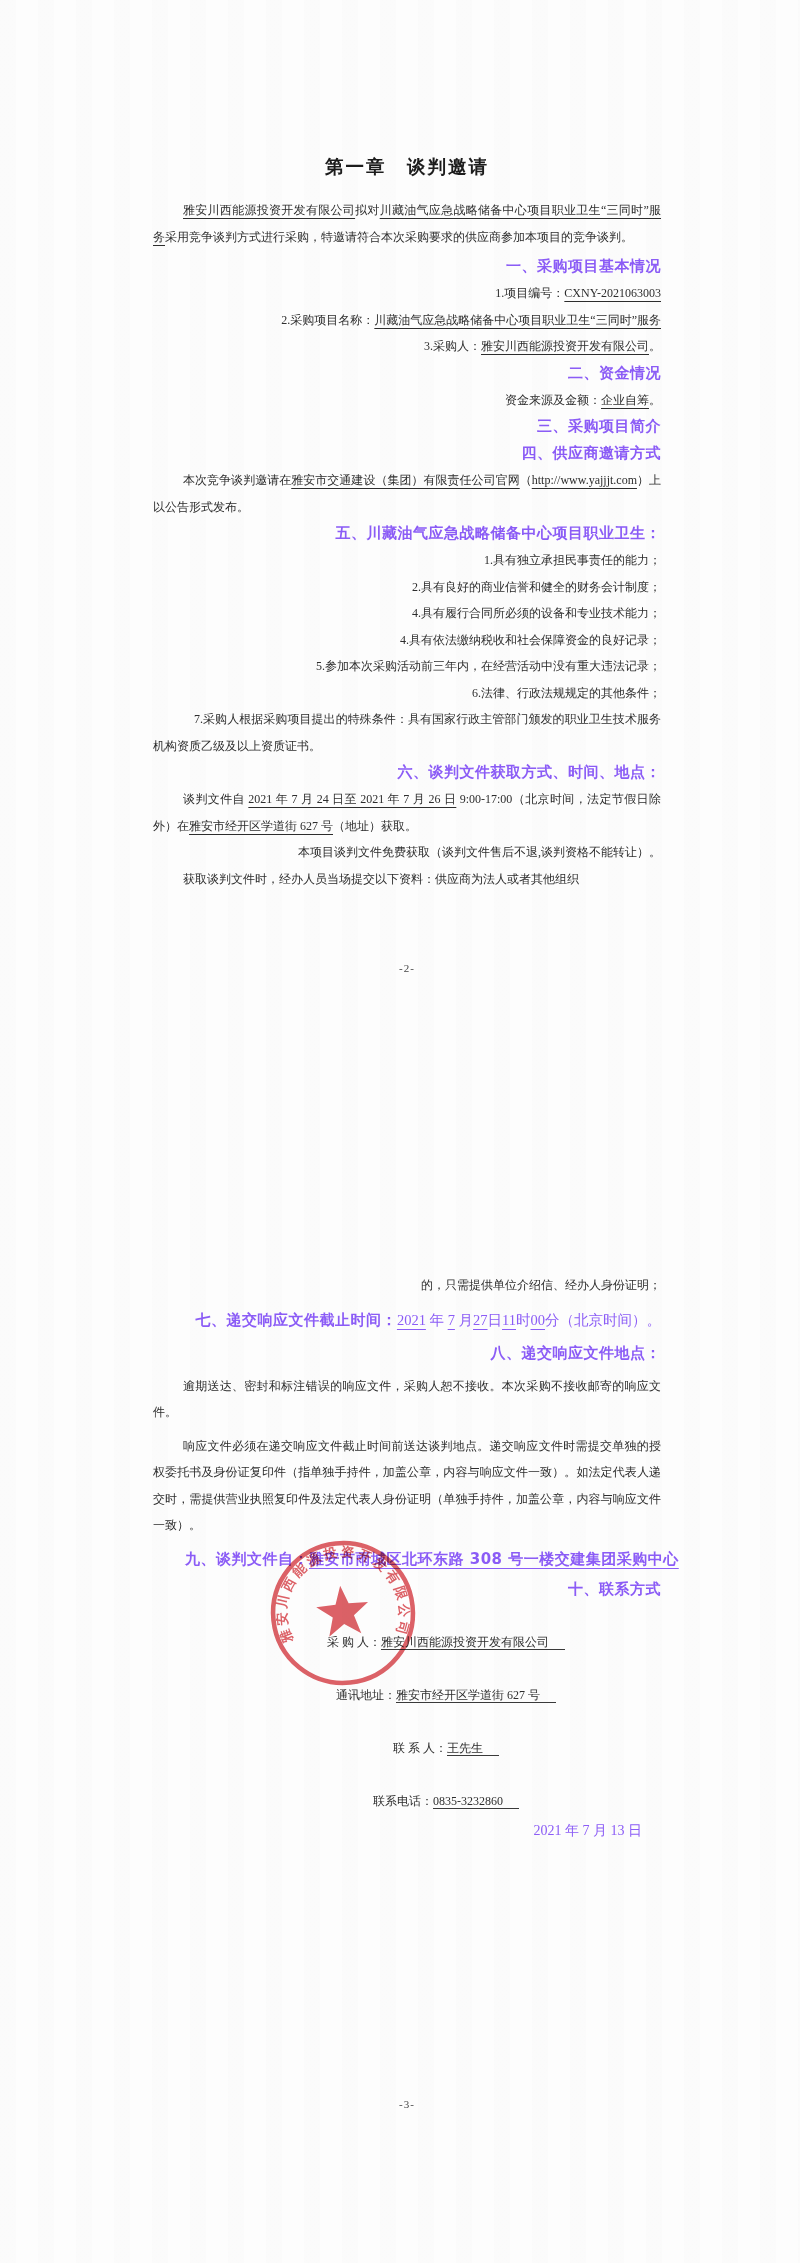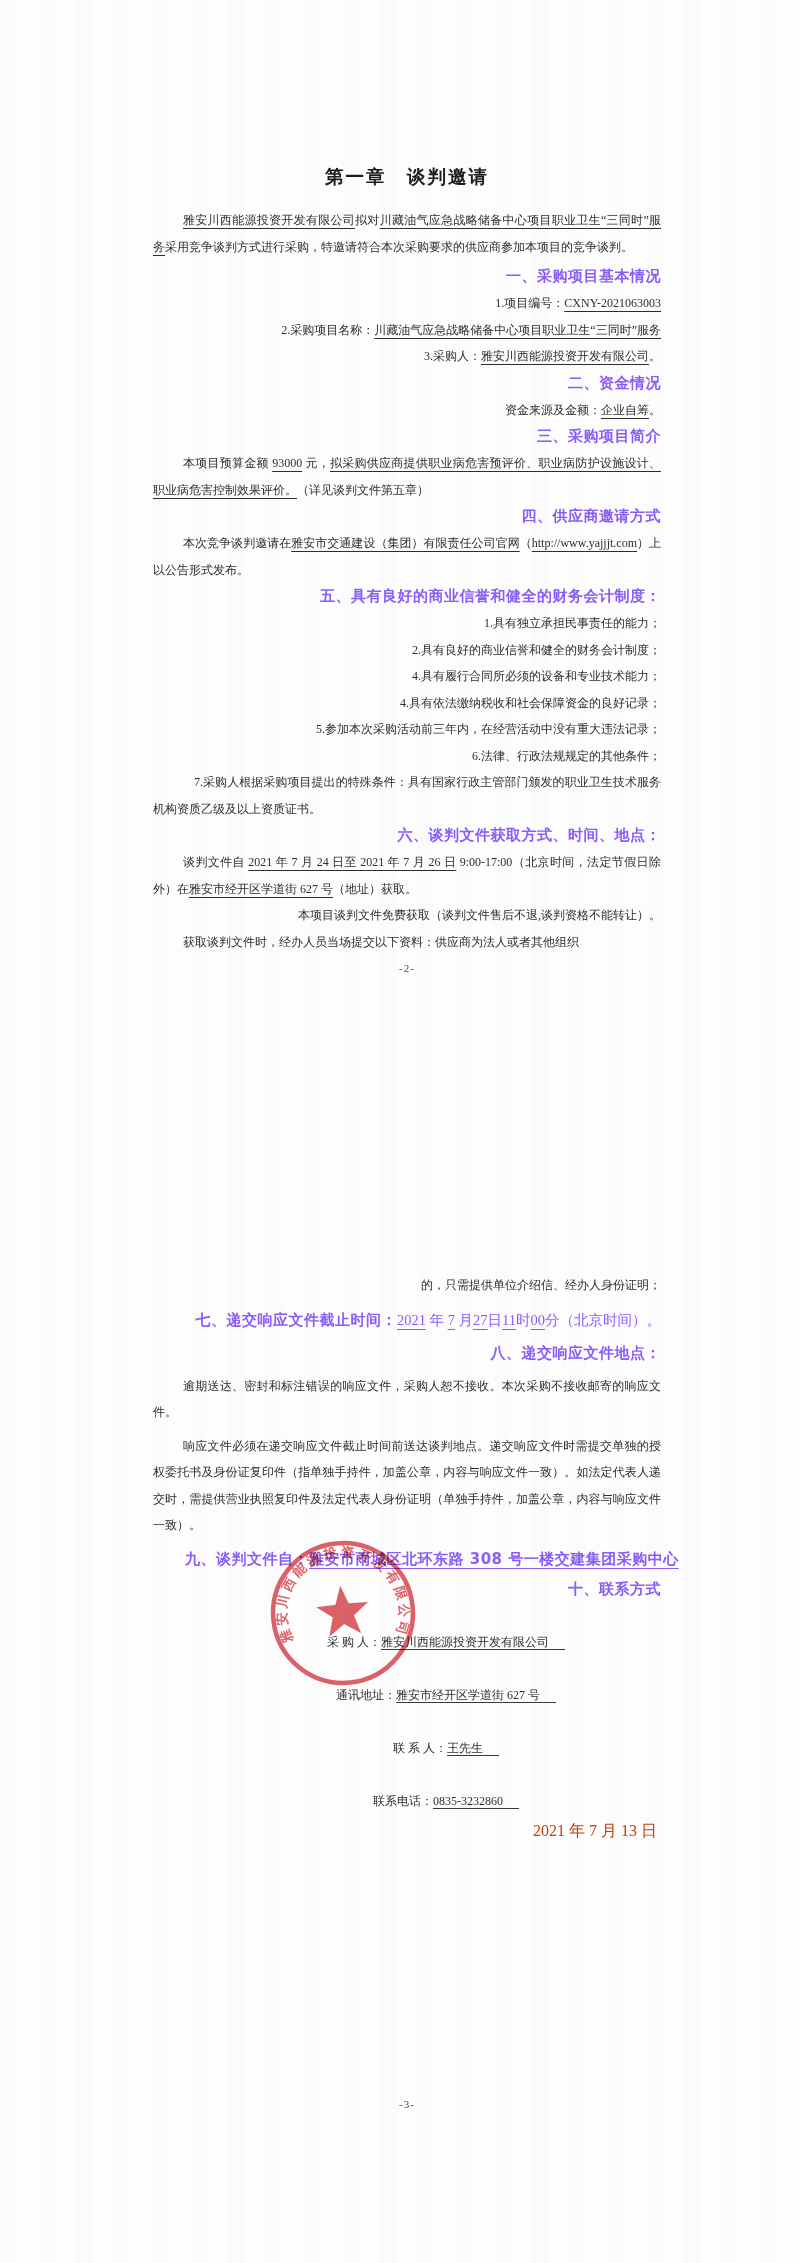--- a/index.html
+++ b/index.html
@@ -15,21 +15,21 @@
   }
   .canvas{position:absolute;inset:0;}
   .pageblock{position:absolute;left:153px;width:508px;}
   #page1{top:150px;}
   #page2{top:1272px;}
 
   .doc-title{
     font-family:"DejaVu Sans","Liberation Sans",sans-serif;
     font-weight:bold;font-size:18.5px;line-height:28px;
     text-align:center;letter-spacing:2px;color:#1c1c1c;
-    margin:13px 0 16px 0;
+    margin:3px 0 16px 0;
   }
   p{margin:0;font-size:12px;line-height:26.5px;text-align:justify;}
   p.body-p{text-indent:30px;}
   p.item{text-indent:41px;}
   p.nowrap{white-space:nowrap;text-align:right;}
   .h{
     font-family:"DejaVu Sans","Liberation Sans",sans-serif;
     font-weight:bold;font-size:15px;line-height:27px;color:#8b5cf6;
     text-indent:32px;letter-spacing:0.5px;text-align:right;white-space:nowrap;
   }
@@ -42,22 +42,22 @@
   .contact-row:first-of-type{margin-top:9px;}
 
   .footer-num{
     position:absolute;left:153px;width:508px;text-align:center;
     font-size:11px;line-height:14px;color:#444;letter-spacing:1px;
   }
   #footer-p2{top:961px;}
   #footer-p3{top:2097px;}
 
   #sign-date{
-    position:absolute;top:1818px;right:143px;
-    font-size:16px;line-height:26px;color:#c2410c;
+    position:absolute;top:1818px;right:158px;
+    font-size:14px;line-height:26px;color:#8b5cf6;
   }
 
   .stamp{
     position:absolute;left:266px;top:1536px;width:154px;height:154px;
     mix-blend-mode:multiply;opacity:0.86;transform:rotate(-6deg);
     pointer-events:none;
   }
   .stamp .ring{fill:none;stroke:#d9484f;stroke-width:4.5px;}
   .stamp .star{fill:#d9484f;}
   .stamp .sealText{
@@ -81,26 +81,25 @@
 
     <div class="h mt3">一、采购项目基本情况</div>
     <p class="item nowrap"><span>1.项目编号：</span><span class="u">CXNY-2021063003</span></p>
     <p class="item nowrap"><span>2.采购项目名称：</span><span class="u">川藏油气应急战略储备中心项目职业卫生“三同时”服务</span></p>
     <p class="item nowrap"><span>3.采购人：</span><span class="u">雅安川西能源投资开发有限公司</span><span>。</span></p>
 
     <div class="h">二、资金情况</div>
     <p class="body-p nowrap"><span>资金来源及金额：</span><span class="u">企业自筹</span><span>。</span></p>
 
     <div class="h">三、采购项目简介</div>
-    <p class="body-p"><span>本项目预算金额 </span><span class="u">93000</span><span> 元，</span><span class="u">拟采购供应商提供职业病危害预评价、职业病防护设施设计、职业病危害控制效果评价。</span><span>（详见谈判文件第五章）</span></p>
 
     <div class="h">四、供应商邀请方式</div>
     <p class="body-p"><span>本次竞争谈判邀请在</span><span class="u">雅安市交通建设（集团）有限责任公司官网</span><span>（</span><span class="u">http://www.yajjjt.com</span><span>）上以公告形式发布。</span></p>
 
-    <div class="h">五、具有良好的商业信誉和健全的财务会计制度：</div>
+    <div class="h">五、川藏油气应急战略储备中心项目职业卫生：</div>
     <p class="item nowrap">1.具有独立承担民事责任的能力；</p>
     <p class="item nowrap">2.具有良好的商业信誉和健全的财务会计制度；</p>
     <p class="item nowrap">4.具有履行合同所必须的设备和专业技术能力；</p>
     <p class="item nowrap">4.具有依法缴纳税收和社会保障资金的良好记录；</p>
     <p class="item nowrap">5.参加本次采购活动前三年内，在经营活动中没有重大违法记录；</p>
     <p class="item nowrap">6.法律、行政法规规定的其他条件；</p>
     <p class="item">7.采购人根据采购项目提出的特殊条件：具有国家行政主管部门颁发的职业卫生技术服务机构资质乙级及以上资质证书。</p>
 
     <div class="h">六、谈判文件获取方式、时间、地点：</div>
     <p class="body-p"><span>谈判文件自 </span><span class="u">2021 年 7 月 24 日至 2021 年 7 月 26 日</span><span> 9:00-17:00（北京时间，法定节假日除外）在</span><span class="u">雅安市经开区学道街 627 号</span><span>（地址）获取。</span></p>

